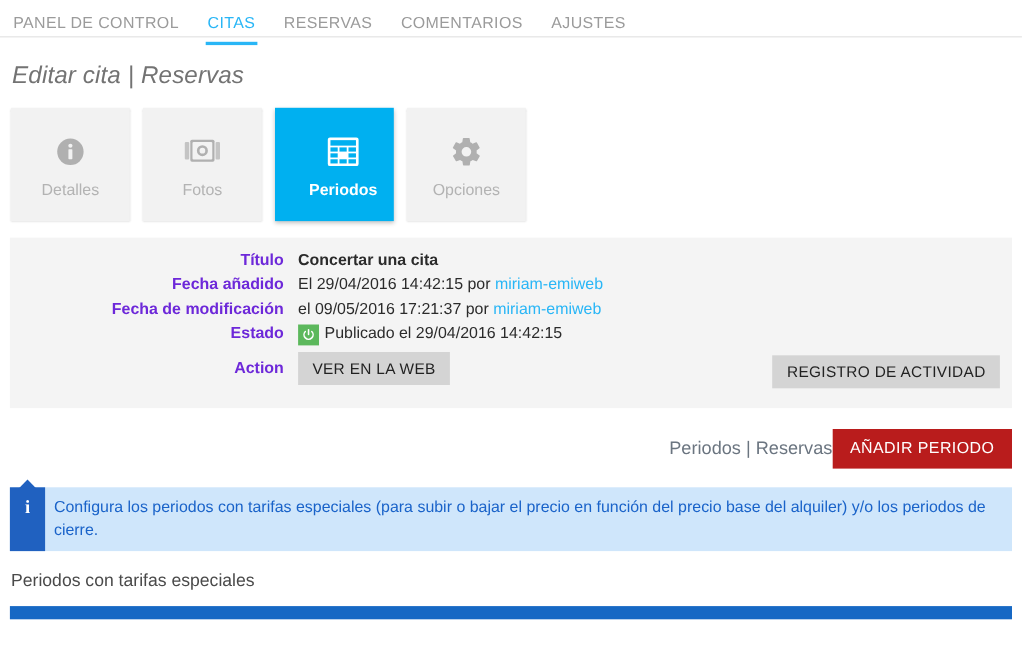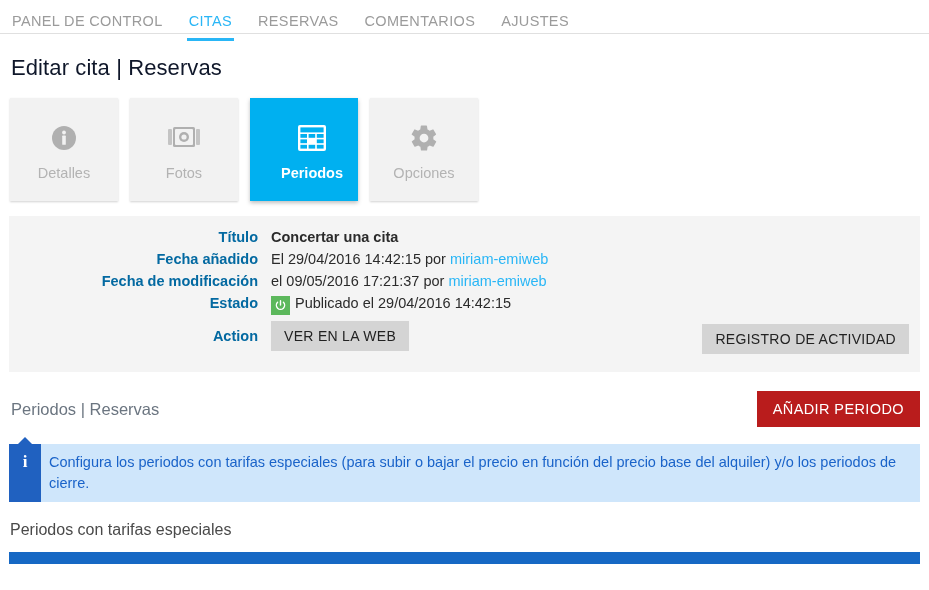--- a/index.html
+++ b/index.html
@@ -35,24 +35,25 @@
     content: "";
     position: absolute;
     left: 11px; right: 11px; bottom: 0;
     height: 3px;
     background: #29b6f6;
   }
 
   
   .page-title {
     font-size: 22px;
-    color: #0f172a;
+    color: #737373;
     font-weight: 400;
     padding: 21px 0 0 11px;
     letter-spacing: 0.1px;
+    font-style: italic;
   }
 
   
   .tabcards {
     display: flex;
     gap: 12px;
     padding: 17px 0 0 10px;
   }
   .tabcard {
     width: 108px;
@@ -89,21 +90,21 @@
   .inforow {
     display: flex;
     align-items: baseline;
     margin-bottom: 6px;
     font-size: 14.5px;
   }
   .inforow .lbl {
     width: 262px;
     text-align: right;
     font-weight: bold;
-    color: #0369a1;
+    color: #6d28d9;
     padding-right: 13px;
     flex: 0 0 262px;
   }
   .inforow .val { color: #2b2b2b; }
   .inforow .val a { color: #29b6f6; text-decoration: none; }
   .power-badge {
     display: inline-flex;
     width: 19px; height: 19px;
     background: #5cb85c;
     align-items: center; justify-content: center;
@@ -125,21 +126,21 @@
   .activity-btn {
     position: absolute;
     right: 11px;
     bottom: 18px;
   }
 
   
   .section-row {
     display: flex;
     align-items: center;
-    justify-content: space-between;
+    justify-content: flex-end;
     padding: 19px 9px 0 11px;
   }
   .section-title {
     font-size: 16.5px;
     color: #6b7580;
   }
   .orange-btn {
     background: #b91c1c;
     color: #ffffff;
     border: none;

